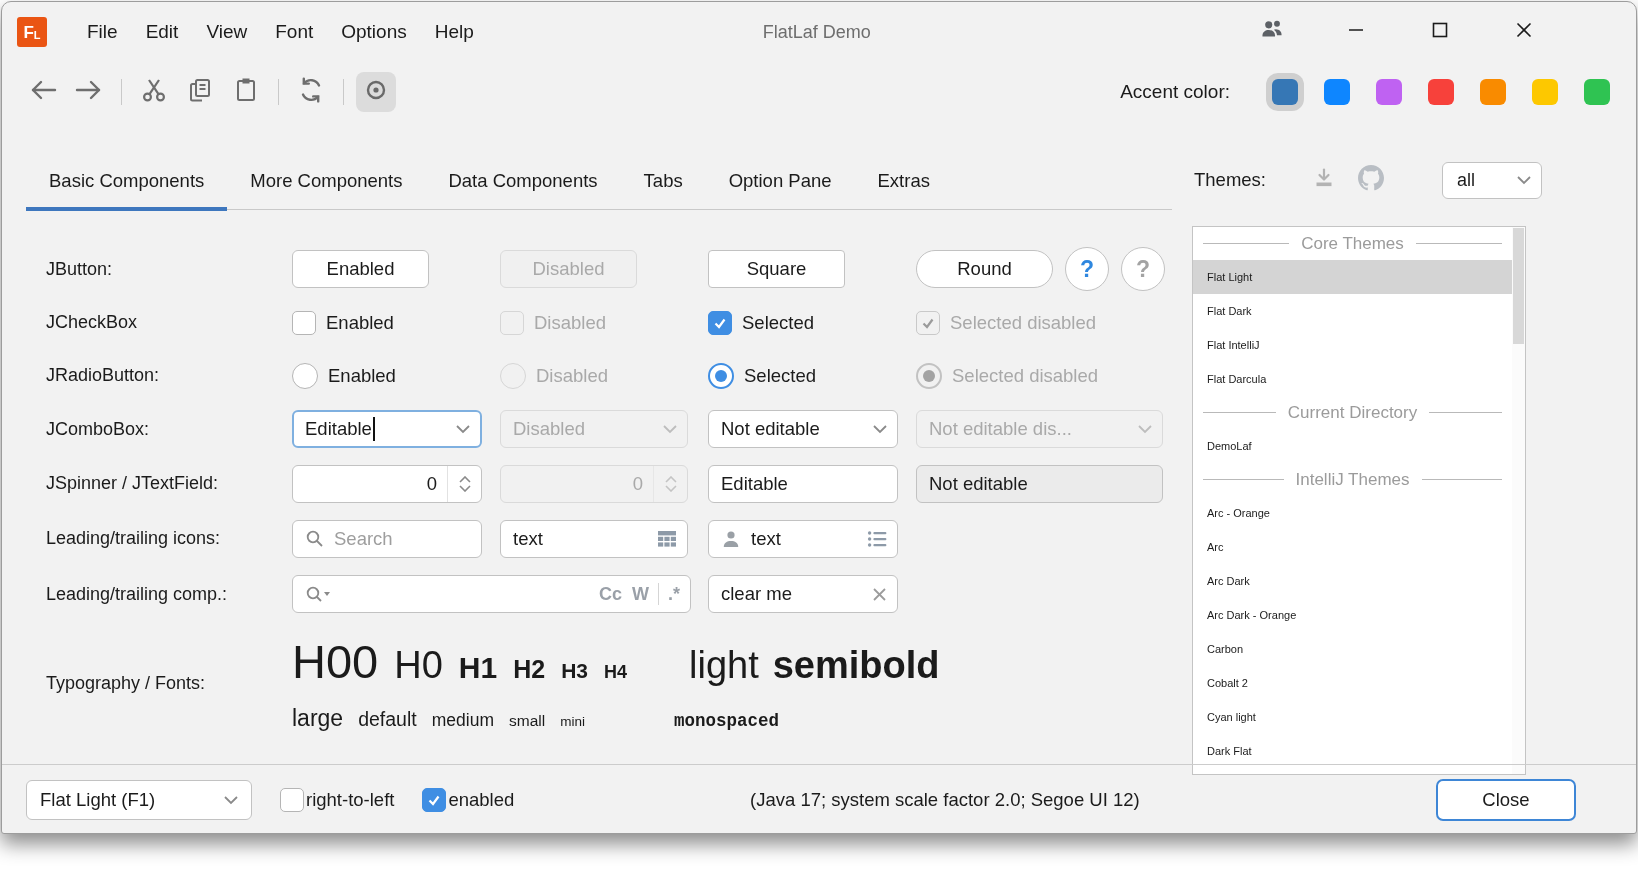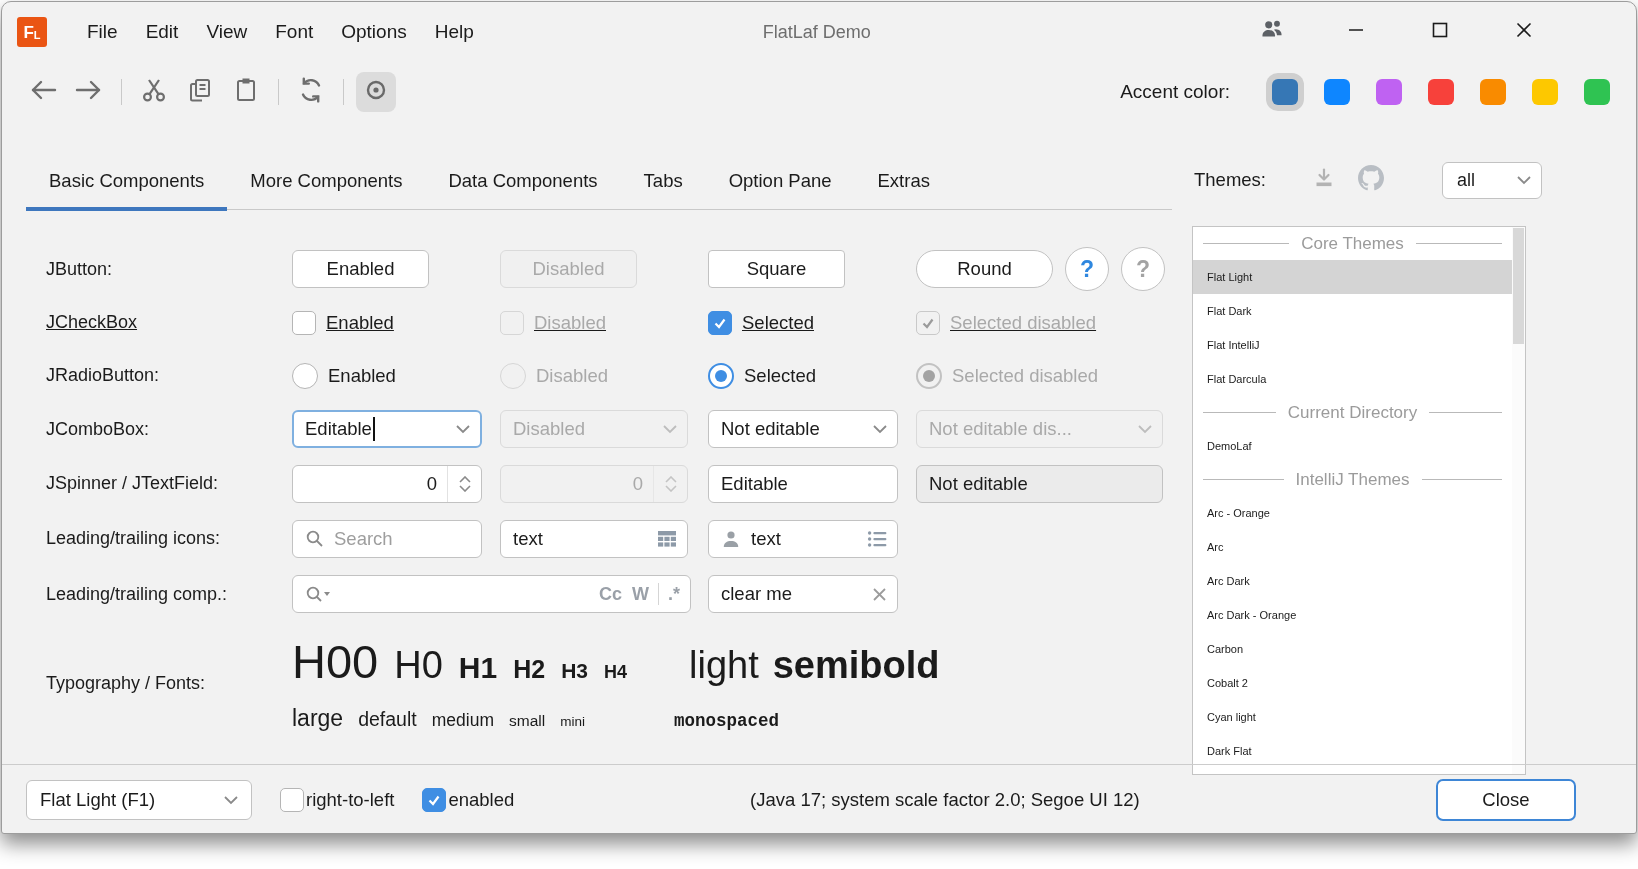--- a/index.html
+++ b/index.html
@@ -44,21 +44,21 @@
   .theme-thumb{position:absolute;right:1px;top:1px;width:11px;height:116px;background:#d8d8d8;}
   .list-inner{position:absolute;left:0;top:0;right:13px;}
   .list-item{height:34px;display:flex;align-items:center;padding-left:14px;font-size:11px;}
   .list-item.selected{background:#d4d4d4;}
   .list-sep{height:33px;display:flex;align-items:center;color:#9b9b9b;font-size:17px;padding:0 10px;}
   .sep-line{flex:1;height:1px;background:#b9b9b9;}
   .sep-label{padding:0 12px;white-space:nowrap;}
   
   .main{position:absolute;left:44px;top:240px;width:1146px;}
   .row{display:flex;align-items:center;}
-  .r1{height:54px;} .r2{height:53px;text-decoration:underline;} .r3{height:53px;} .r4{height:54px;}
+  .r1{height:54px;} .r2{height:53px;} .r3{height:53px;} .r4{height:54px;}
   .r5{height:55px;} .r6{height:55px;} .r7{height:56px;}
   .row-label{width:246px;font-size:18px;flex:none;}
   .slot{width:208px;flex:none;display:flex;align-items:center;}
   .slot.double{width:416px;}
   .btn{height:38px;width:137px;background:#fff;border:1px solid #c2c2c2;border-radius:6px;
     display:flex;align-items:center;justify-content:center;font-size:18.5px;}
   .btn.disabled{color:#a9a9a9;background:#f0f0f0;border-color:#dadada;}
   .btn.square{border-radius:4px;}
   .btn.round{border-radius:19px;}
   .help-btn{width:44px;height:44px;border-radius:50%;background:#fff;border:1px solid #c2c2c2;

